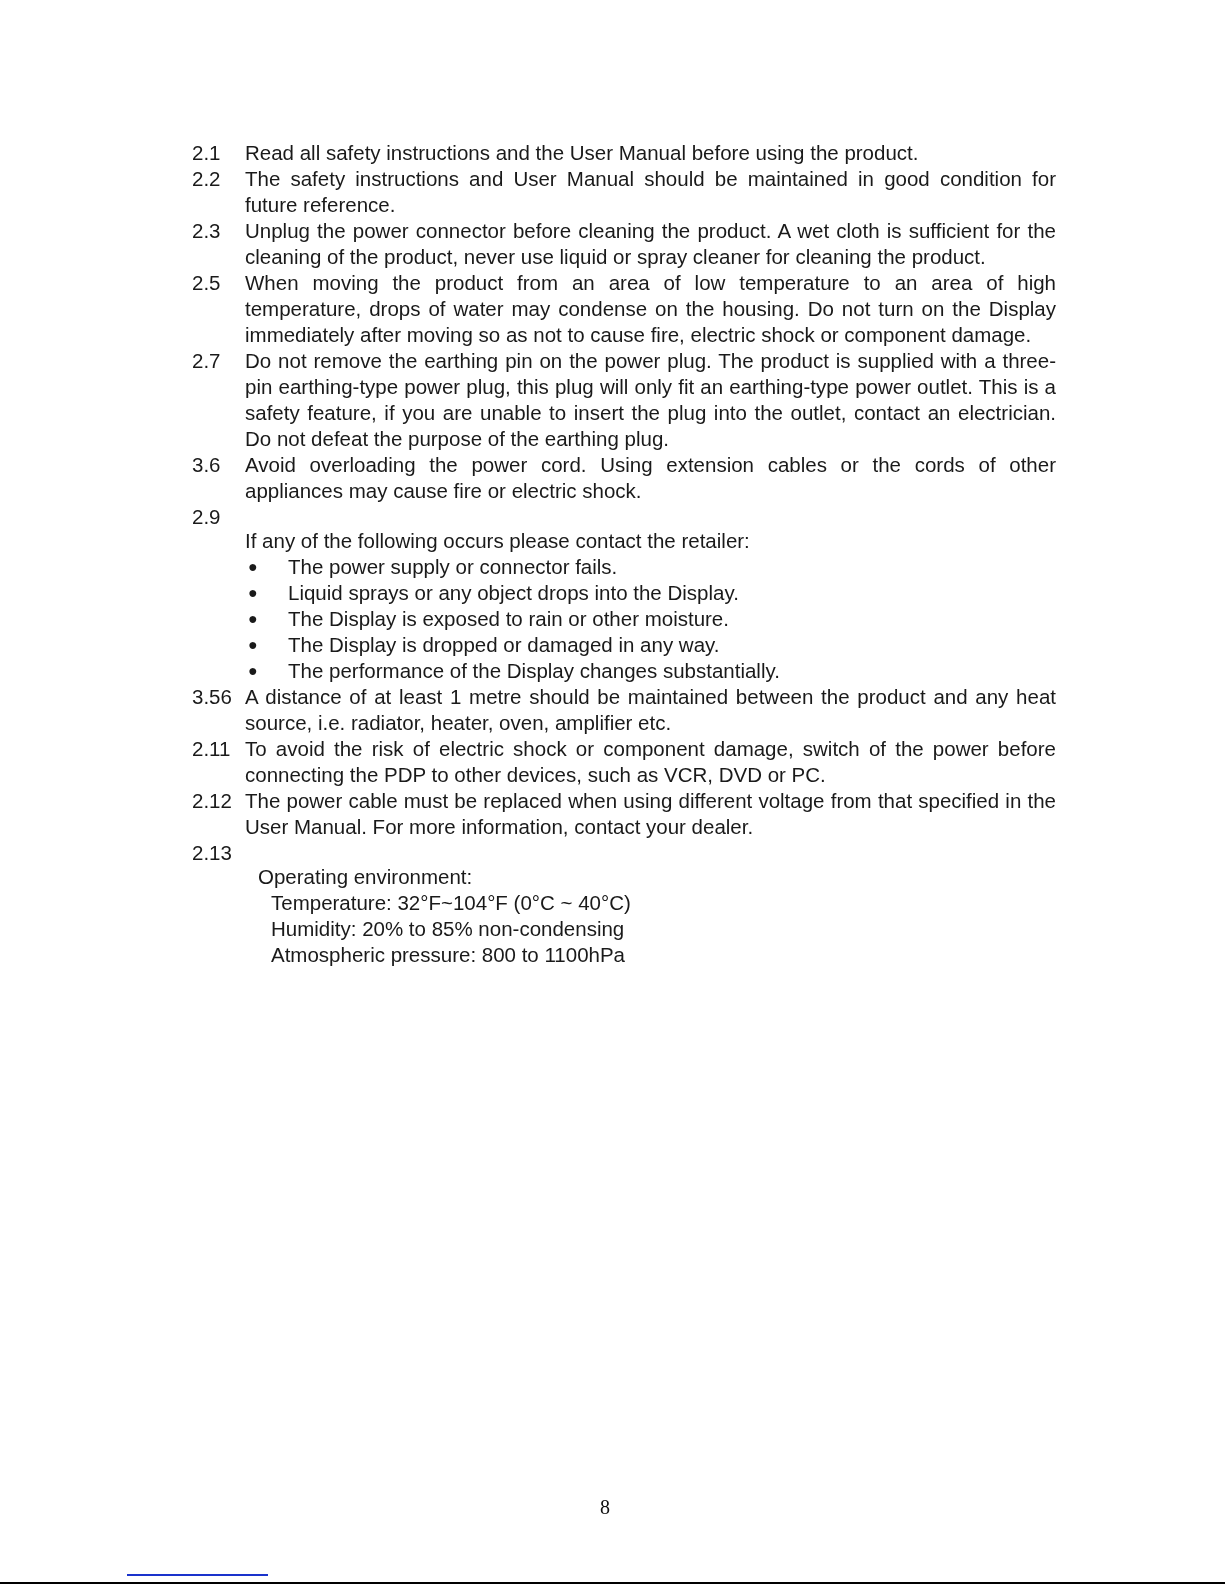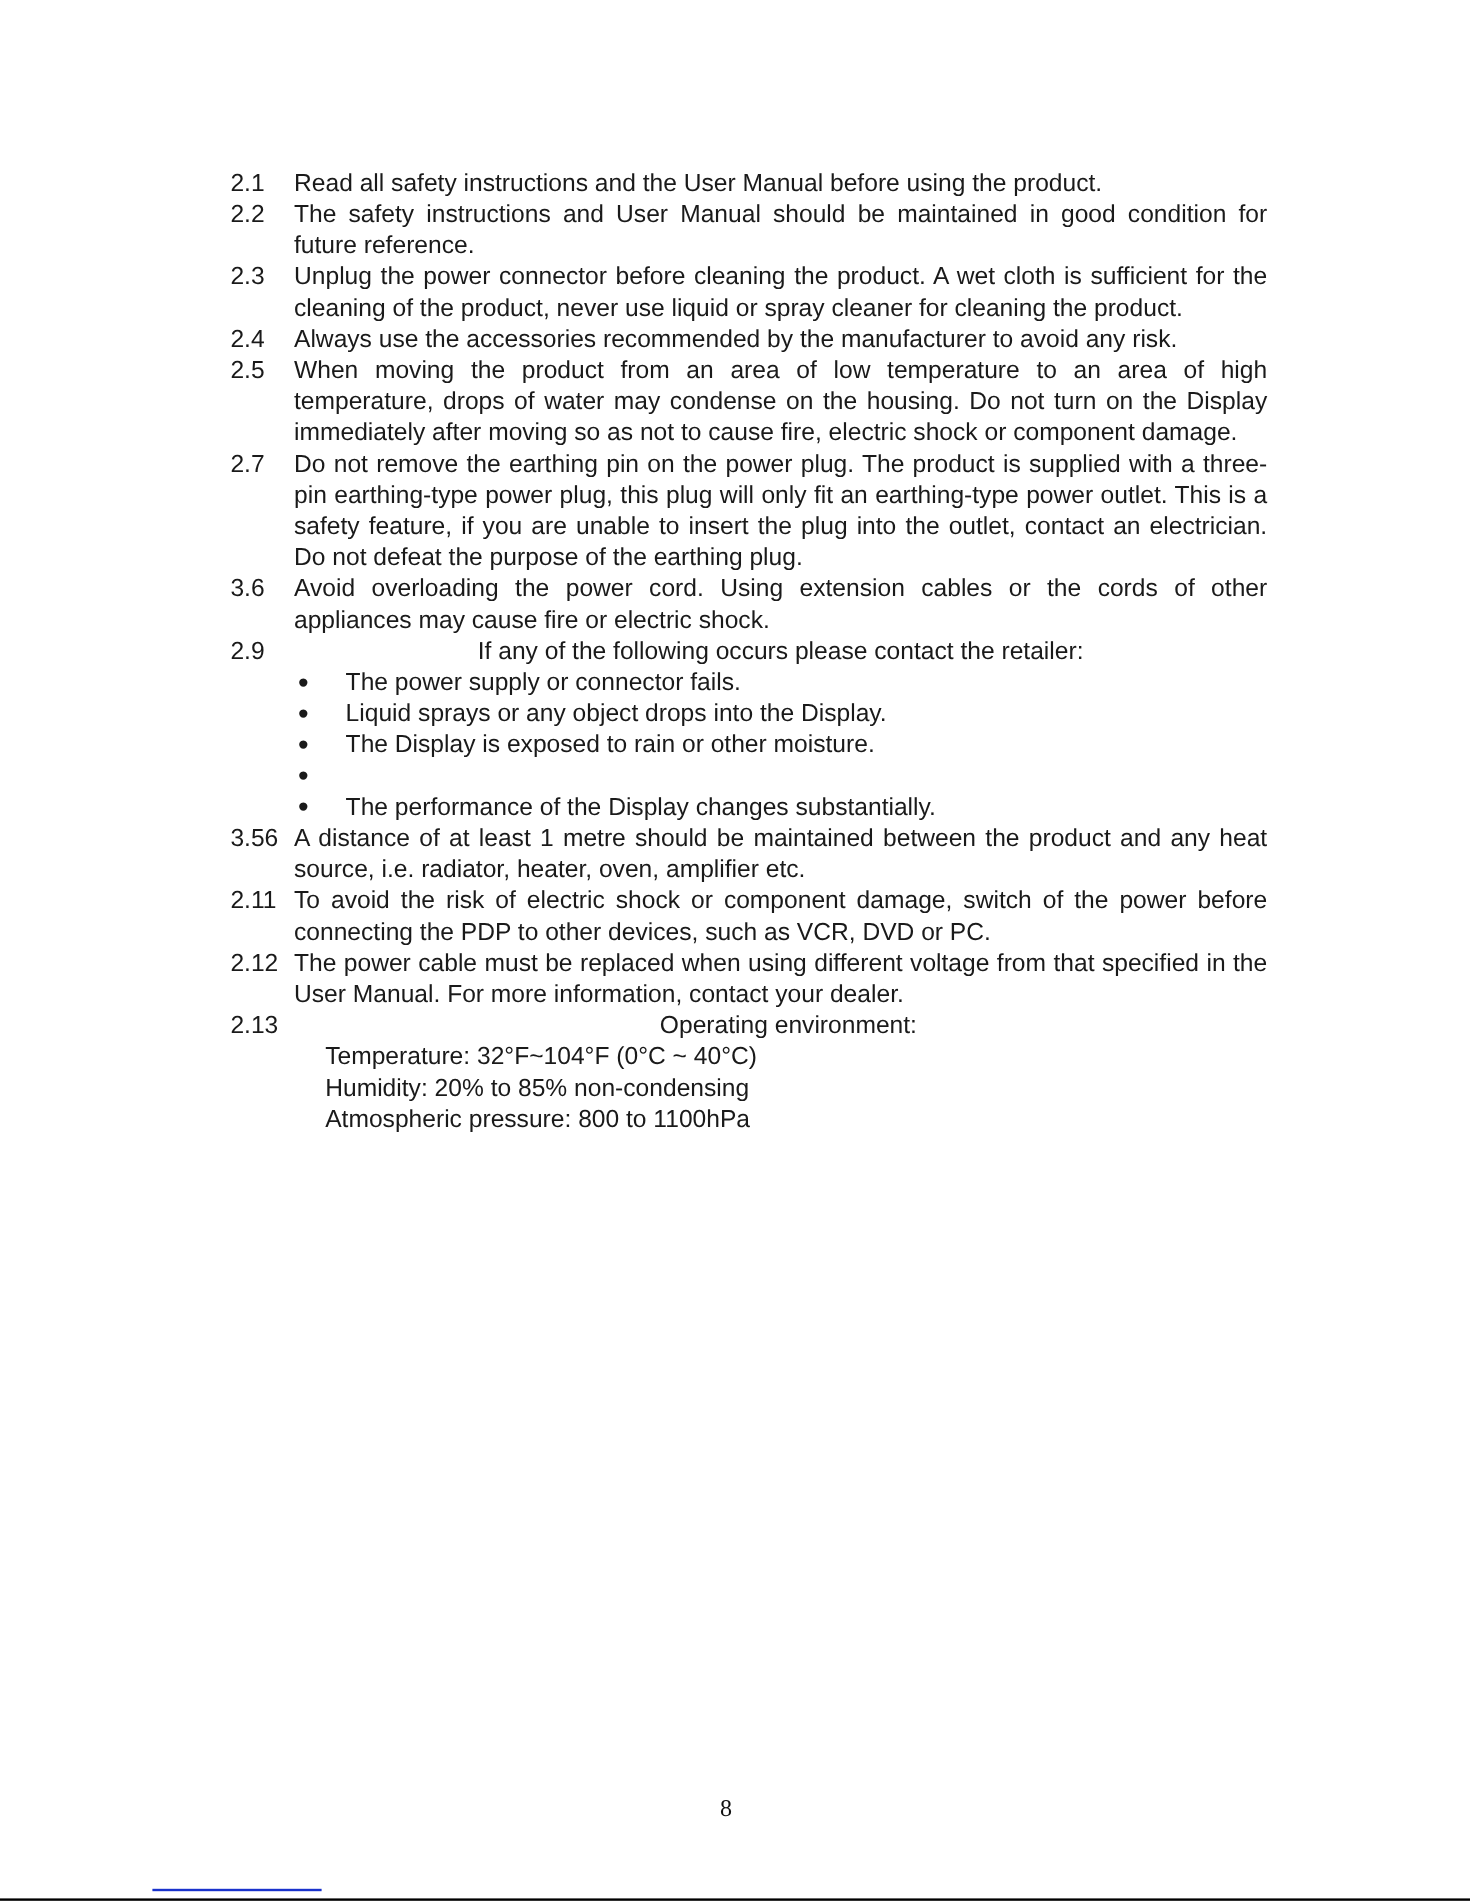--- a/index.html
+++ b/index.html
@@ -3,21 +3,21 @@
 <meta charset="utf-8">
 <style>
   html, body { margin:0; padding:0; background:#ffffff; }
   body { width:1225px; height:1585px; position:relative; overflow:hidden;
          font-family:"Liberation Sans", sans-serif; color:#1a1a1a; }
   .page { position:absolute; left:192px; top:140px; width:864px;
           font-size:20.5px; line-height:26px; }
   .item { display:flex; }
   .num { width:53px; flex:none; }
   .body { flex:1; text-align:justify; }
-  .body.nojust { text-align:center; }
+  .body.nojust { text-align:left;margin-top:24px; }
   .bullets { margin:0; padding:0; list-style:none; }
   .bullets li { display:flex; }
   .dot { width:40px; flex:none; font-size:16px; padding-left:3px; }
   .env { padding-left:26px; }
   .pageno { position:absolute; top:1496px; left:0; width:1210px; text-align:center;
             font-family:"Liberation Serif", serif; font-size:20px; color:#111; }
   .blue-line { position:absolute; left:127px; top:1574px; width:141px; height:2px; background:#1a33cc; }
   .black-line { position:absolute; left:0; top:1582px; width:1225px; height:2px; background:#000; }
 </style>
 </head>
@@ -28,24 +28,20 @@
       <span class="num">2.1</span>
       <span class="body">Read all safety instructions and the User Manual before using the product.</span>
     </div>
   <div class="item">
       <span class="num">2.2</span>
       <span class="body">The safety instructions and User Manual should be maintained in good condition for future reference.</span>
     </div>
   <div class="item">
       <span class="num">2.3</span>
       <span class="body">Unplug the power connector before cleaning the product.   A wet cloth is sufficient for the cleaning of the product, never use liquid or spray cleaner for cleaning the product.</span>
-    </div>
-  <div class="item">
-      <span class="num">2.4</span>
-      <span class="body">Always use the accessories recommended by the manufacturer to avoid any risk.</span>
     </div>
   <div class="item">
       <span class="num">2.5</span>
       <span class="body">When moving the product from an area of low temperature to an area of high temperature, drops of water may condense on the housing.   Do not turn on the Display immediately after moving so as not to cause fire, electric shock or component damage.</span>
     </div>
   <div class="item">
       <span class="num">2.7</span>
       <span class="body">Do not remove the earthing pin on the power plug.   The product is supplied with a three-pin earthing-type power plug, this plug will only fit an earthing-type power outlet.   This is a safety feature, if you are unable to insert the plug into the outlet, contact an electrician.   Do not defeat the purpose of the earthing plug.</span>
     </div>
   <div class="item">
@@ -65,20 +61,21 @@
       <li>
           <span class="dot">●</span>
           <span>Liquid sprays or any object drops into the Display.</span>
         </li>
       <li>
           <span class="dot">●</span>
           <span>The Display is exposed to rain or other moisture.</span>
         </li>
       <li>
           <span class="dot">●</span>
+          <span>The Display is dropped or damaged in any way.</span>
         </li>
       <li>
           <span class="dot">●</span>
           <span>The performance of the Display changes substantially.</span>
         </li>
     </ul>
   </div>
   <div class="item">
       <span class="num">3.56</span>
       <span class="body">A distance of at least 1 metre should be maintained between the product and any heat source, i.e. radiator, heater, oven, amplifier etc.</span>

